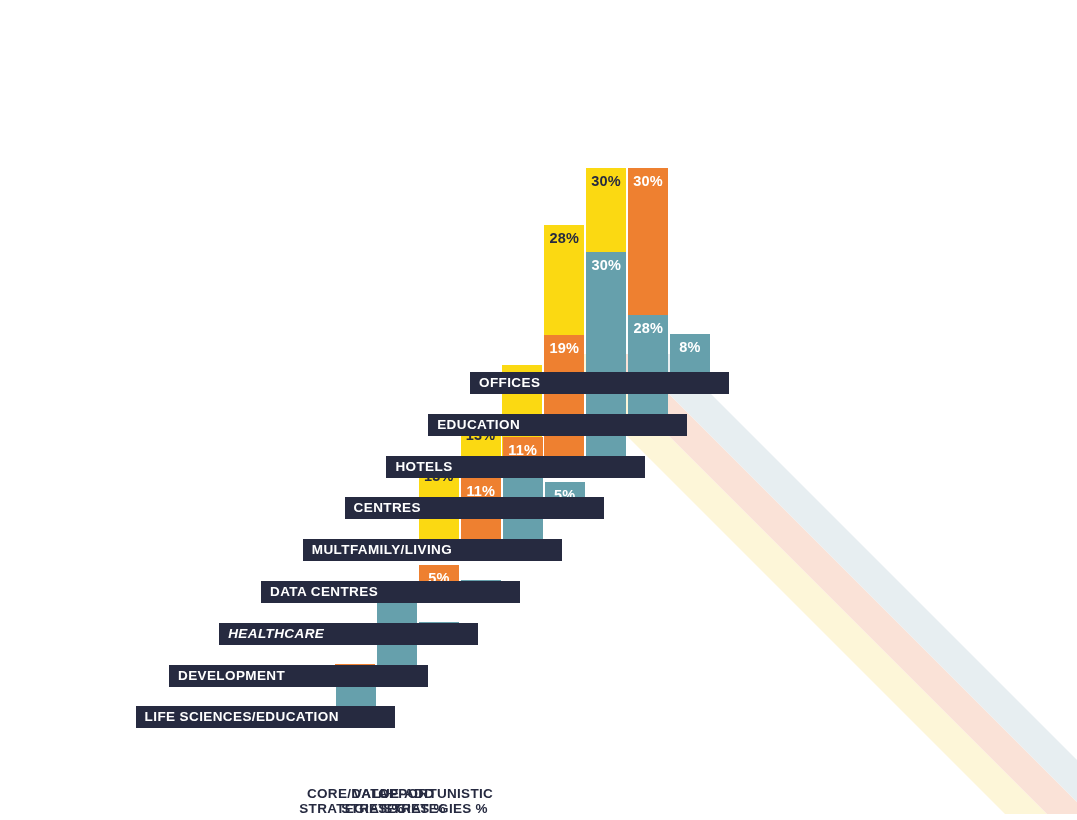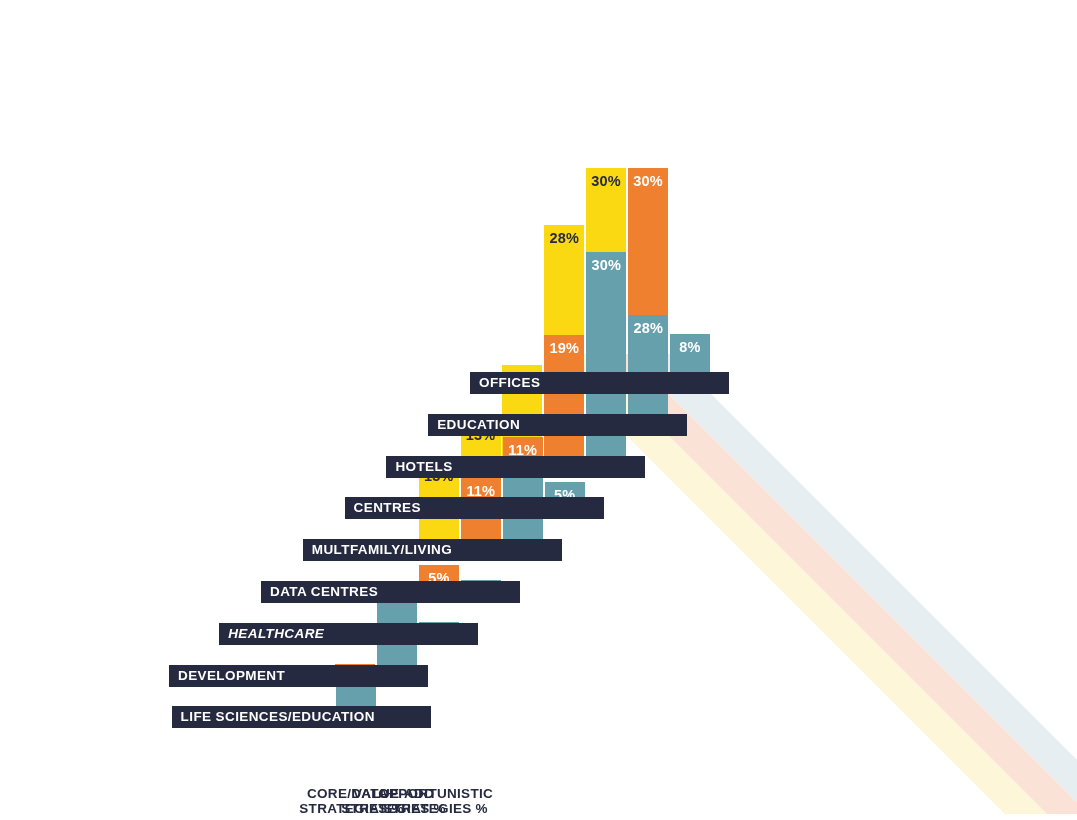--- a/index.html
+++ b/index.html
@@ -144,21 +144,21 @@
       <div class="row" style="left: 169px; top: 664.6px; width: 259px;">
         <div class="row-bar" style="width: 259px;"></div>
         <div class="row-label">DEVELOPMENT</div>
       </div>
       <div class="vbar" style="left: 335.4px; top: 664.04px; width: 40px; height: 22.56px; background: rgb(238, 128, 48);">
         <div class="vlabel" style="color: rgb(255, 255, 255);">3%</div>
       </div>
       <div class="vbar" style="left: 377.4px; top: 581.32px; width: 40px; height: 105.28px; background: rgb(102, 160, 172);">
         <div class="vlabel" style="color: rgb(255, 255, 255);">14%</div>
       </div>
-      <div class="row" style="left: 135.6px; top: 706.4px; width: 259px; margin-left: 36px;">
+      <div class="row" style="left: 135.6px; top: 706.4px; width: 259px;">
         <div class="row-bar" style="width: 259px;"></div>
         <div class="row-label">LIFE SCIENCES/EDUCATION</div>
       </div>
       <div class="vbar" style="left: 293.6px; top: 705.84px; width: 40px; height: 22.56px; background: rgb(238, 128, 48);">
         <div class="vlabel" style="color: rgb(255, 255, 255);">3%</div>
       </div>
       <div class="vbar" style="left: 335.6px; top: 668.24px; width: 40px; height: 60.16px; background: rgb(102, 160, 172);">
         <div class="vlabel" style="color: rgb(255, 255, 255);">8%</div>
       </div>
     </div>

